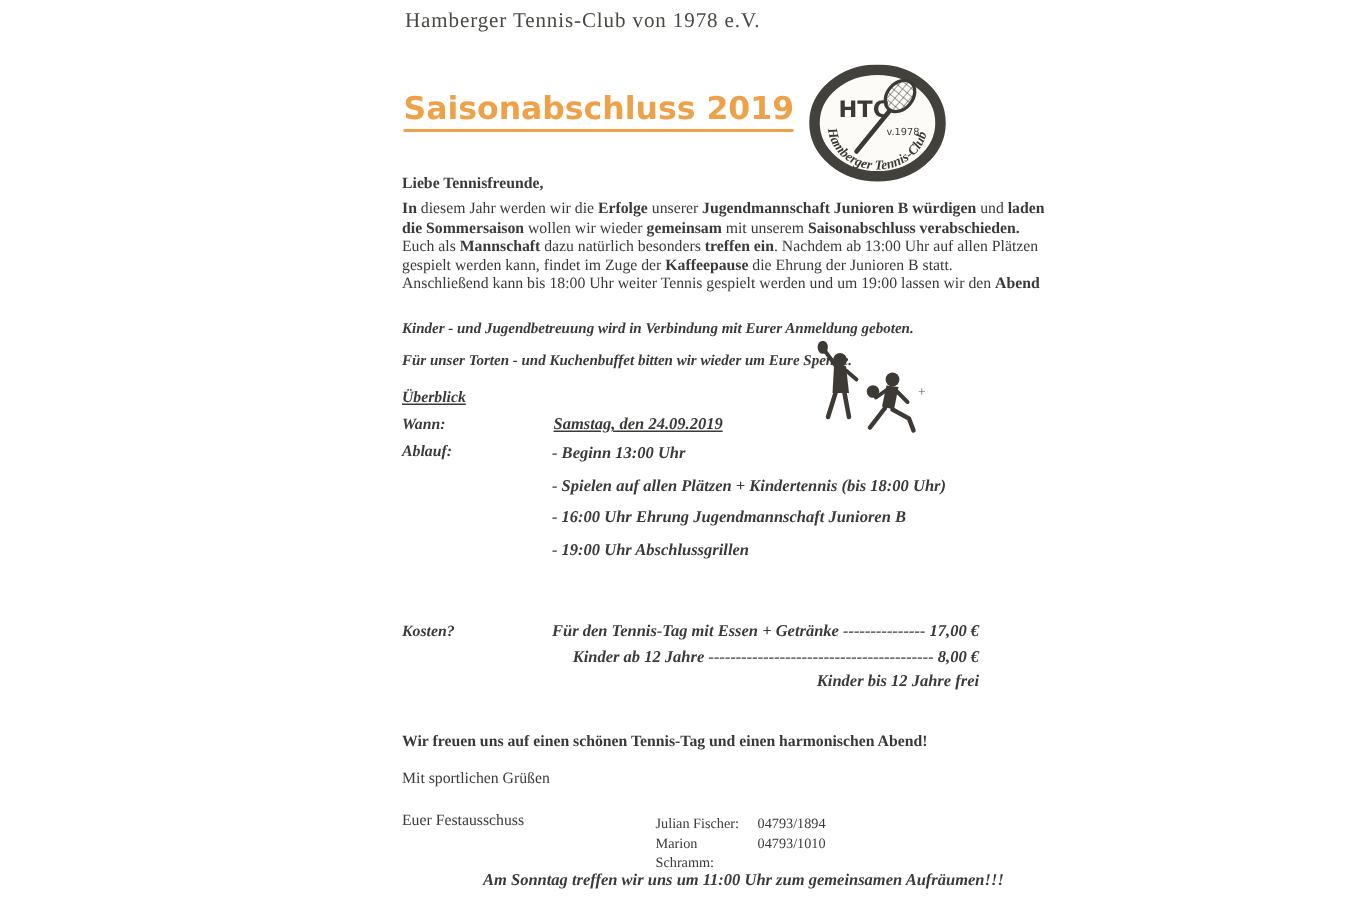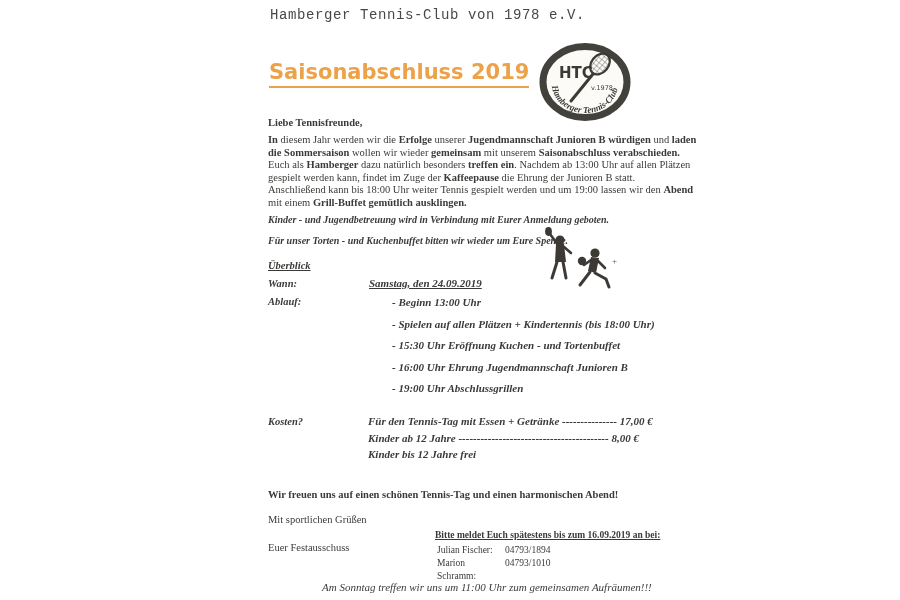--- a/index.html
+++ b/index.html
@@ -2,44 +2,44 @@
 <html style="--accent-orange: #eda24a; --ink: #3b3a38; --logo-ink: #43413c;"><head>
 <meta charset="utf-8">
 <style>
   html,body{margin:0;padding:0;background:#ffffff;}
   .canvas{
     position:relative;width:900px;height:600px;background:#ffffff;overflow:hidden;
     font-family:"Liberation Serif",serif;color:var(--ink,#3b3a38);
   }
   .abs{position:absolute;}
   .club-title{
-    font-family:Liberation Mono, monospace;font-size:14px;letter-spacing:.6px;
+    font-family:Liberation Serif, serif;font-size:14px;letter-spacing:.6px;
     color:#4a4843;white-space:nowrap;
   }
   .main-heading{
     font-family:"DejaVu Sans",sans-serif;font-size:21px;font-weight:bold;
     color:var(--accent-orange,#eda24a);border-bottom:2px solid var(--accent-orange,#eda24a);
     padding-bottom:2px;white-space:nowrap;display:inline-block;
   }
   .salutation{font-size:10.5px;font-weight:bold;}
   .body-par{width:430px;font-size:10.5px;line-height:12.6px;}
   .pline{white-space:nowrap;}
   .note-line{font-size:10px;font-style:italic;font-weight:bold;white-space:nowrap;}
   .section-h{font-size:10.5px;font-style:italic;font-weight:bold;text-decoration:underline;}
   .row-label{font-size:10.5px;font-style:italic;font-weight:bold;}
   .val{font-size:11px;font-style:italic;font-weight:bold;white-space:nowrap;}
   .underlined{text-decoration:underline;}
-  .list .val{margin-bottom:6.5px;line-height:15px;margin-left:24px;}
-  .klist .val{margin-bottom:2.2px;line-height:14.5px;}
+  .list .val{margin-bottom:6.5px;line-height:15px;}
+  .klist .val{margin-bottom:2.2px;line-height:14.5px;text-align:right;}
   .closing{font-size:10.5px;font-weight:bold;white-space:nowrap;}
   .plain{font-size:10.5px;white-space:nowrap;}
   .reg-head{font-size:9.5px;font-weight:bold;text-decoration:underline;white-space:nowrap;}
   .contact-row{display:flex;font-size:9.5px;line-height:13px;}
   .contact-name{width:68px;}
-  .footer-note{font-size:11px;font-style:italic;font-weight:normal;white-space:nowrap;}
+  .footer-note{font-size:11px;font-style:italic;font-weight:bold;white-space:nowrap;}
   .plus-mark{font-size:9px;color:#56544f;}
   svg text{font-family:"DejaVu Sans",sans-serif;}
 </style>
 </head>
 <body>
 
 <div class="canvas">
 
   <div class="abs club-title" style="left:270px;top:7px;">Hamberger Tennis-Club von 1978 e.V.</div>
 
@@ -64,24 +64,23 @@
     <text font-size="9" font-style="italic" font-weight="bold" fill="#3c3a35" style="font-family:'Liberation Serif',serif;">
       <textPath href="#ringpath" startOffset="2">Hamberger Tennis-Club</textPath>
     </text>
   </svg>
 
   <div class="abs salutation" style="left:268px;top:117px;">Liebe Tennisfreunde,</div>
 
   <div class="abs body-par" style="left:268px;top:134px;">
     <div class="pline"><span style="font-weight: bold;">In</span><span> diesem Jahr werden wir die </span><span style="font-weight: bold;">Erfolge</span><span> unserer </span><span style="font-weight: bold;">Jugendmannschaft Junioren B würdigen</span><span> und </span><span style="font-weight: bold;">laden</span></div>
     <div class="pline"><span style="font-weight: bold;">die Sommersaison</span><span> wollen wir wieder </span><span style="font-weight: bold;">gemeinsam</span><span> mit unserem </span><span style="font-weight: bold;">Saisonabschluss verabschieden.</span></div>
-    <div class="pline"><span>Euch als </span><span style="font-weight: bold;">Hamberger</span><span> dazu natürlich besonders </span><span style="font-weight: bold;">treffen ein</span><span>. Nachdem ab 13:00 Uhr auf allen Plätzen</span></div>
+    <div class="pline"><span>Euch als </span><span style="font-weight: bold;">Mannschaft</span><span> dazu natürlich besonders </span><span style="font-weight: bold;">treffen ein</span><span>. Nachdem ab 13:00 Uhr auf allen Plätzen</span></div>
     <div class="pline"><span>gespielt werden kann, findet im Zuge der </span><span style="font-weight: bold;">Kaffeepause</span><span> die </span><span style="font-weight: normal;">Ehrung der Junioren B</span><span> statt.</span></div>
     <div class="pline"><span>Anschließend kann bis 18:00 Uhr weiter Tennis gespielt werden und um 19:00 lassen wir den </span><span style="font-weight: bold;">Abend</span></div>
-    <div class="pline"><span>mit einem </span><span style="font-weight: bold;">Grill-Buffet gemütlich ausklingen.</span></div>
   </div>
 
   <div class="abs note-line" style="left:268px;top:214px;font-family:Liberation Serif, serif;">Kinder - und Jugendbetreuung wird in Verbindung mit Eurer Anmeldung geboten.</div>
   <div class="abs note-line" style="left:268px;top:235px;">Für unser Torten - und Kuchenbuffet bitten wir wieder um Eure Spende.</div>
 
   <svg class="abs" style="left:535px;top:227px;" width="82" height="72" viewBox="0 0 82 72">
     <g fill="#3d3a35" stroke="#3d3a35" stroke-linecap="round">
 
       <circle cx="25" cy="13" r="4.6" stroke="none"></circle>
       <path d="M21 17 L29 17 L31 35 L20 35 Z" stroke="none"></path>
@@ -105,37 +104,35 @@
 
   <div class="abs section-h" style="left:268px;top:260px;">Überblick</div>
 
   <div class="abs row-label" style="left:268px;top:278px;">Wann:</div>
   <div class="abs val underlined" style="left:369px;top:277px;">Samstag, den 24.09.2019</div>
 
   <div class="abs row-label" style="left:268px;top:296px;">Ablauf:</div>
   <div class="abs list" style="left:368px;top:295px;">
     <div class="val">- Beginn 13:00 Uhr</div>
     <div class="val">- Spielen auf allen Plätzen + Kindertennis (bis 18:00 Uhr)</div>
-    <div class="val">- 15:30 Uhr Eröffnung Kuchen - und Tortenbuffet</div>
     <div class="val">- 16:00 Uhr Ehrung Jugendmannschaft Junioren B</div>
     <div class="val">- 19:00 Uhr Abschlussgrillen</div>
   </div>
 
   <div class="abs row-label" style="left:268px;top:416px;">Kosten?</div>
   <div class="abs klist" style="left:368px;top:414px;">
     <div class="val">Für den Tennis-Tag mit Essen + Getränke --------------- 17,00 €</div>
     <div class="val">Kinder ab 12 Jahre ----------------------------------------- 8,00 €</div>
     <div class="val">Kinder bis 12 Jahre frei</div>
   </div>
 
   <div class="abs closing" style="left:268px;top:489px;">Wir freuen uns auf einen schönen Tennis-Tag und einen harmonischen Abend!</div>
   <div class="abs plain" style="left:268px;top:514px;">Mit sportlichen Grüßen</div>
   <div class="abs plain" style="left:268px;top:542px;">Euer Festausschuss</div>
 
-  <div class="abs reg-head" style="left:435px;top:530px;">Bitte meldet Euch spätestens bis zum 16.09.2019 an bei:</div>
   <div class="abs" style="left:437px;top:544px;">
     <div class="contact-row">
       <span class="contact-name">Julian Fischer:</span>
       <span>04793/1894</span>
     </div>
     <div class="contact-row">
       <span class="contact-name">Marion Schramm:</span>
       <span>04793/1010</span>
     </div>
   </div>

